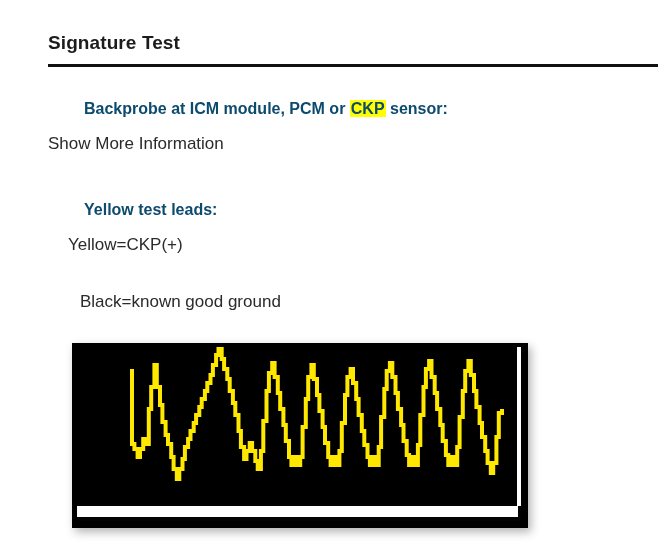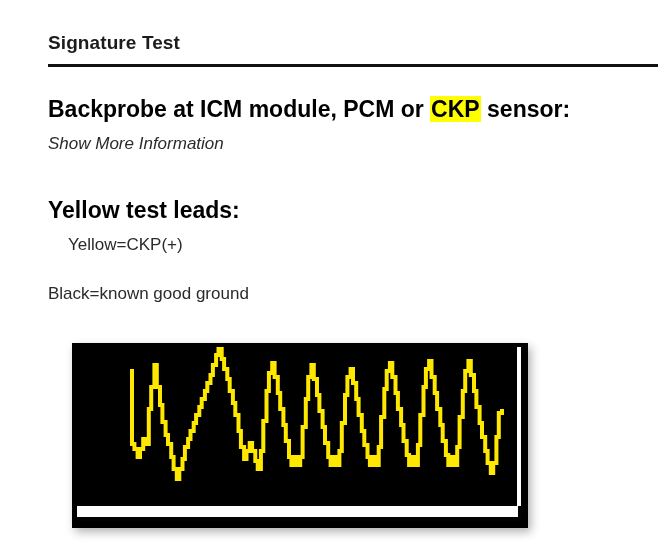--- a/index.html
+++ b/index.html
@@ -42,41 +42,42 @@
     height: 3px;
     background: #111111;
   }
 
   
   .block {
     position: absolute;
     left: 48px;
   }
   .block-label {
-    font-size: 23px;
+    font-size: 16px;
     font-weight: bold;
-    color: #000000;
+    color: #0c4a6e;
     line-height: 24px;
     white-space: nowrap;
+    margin-left: 36px;
   }
   .block-value {
     font-size: 17px;
     font-weight: normal;
     color: #2b2b2b;
     line-height: 24px;
     white-space: nowrap;
   }
 
   .b1 { top: 97px; }
-  .b1 .block-value { margin-top: 11px; font-style: italic; }
+  .b1 .block-value { margin-top: 11px; }
 
   .b2 { top: 198px; }
   .b2 .block-value { margin-top: 11px; margin-left: 20px; }
 
-  .b3 { top: 282px; }
+  .b3 { top: 290px; margin-left: 32px; }
 
   .hl {
     background: #ffff00;
     padding: 0 1px;
   }
 
   
   .scope-frame {
     position: absolute;
     left: 72px;

